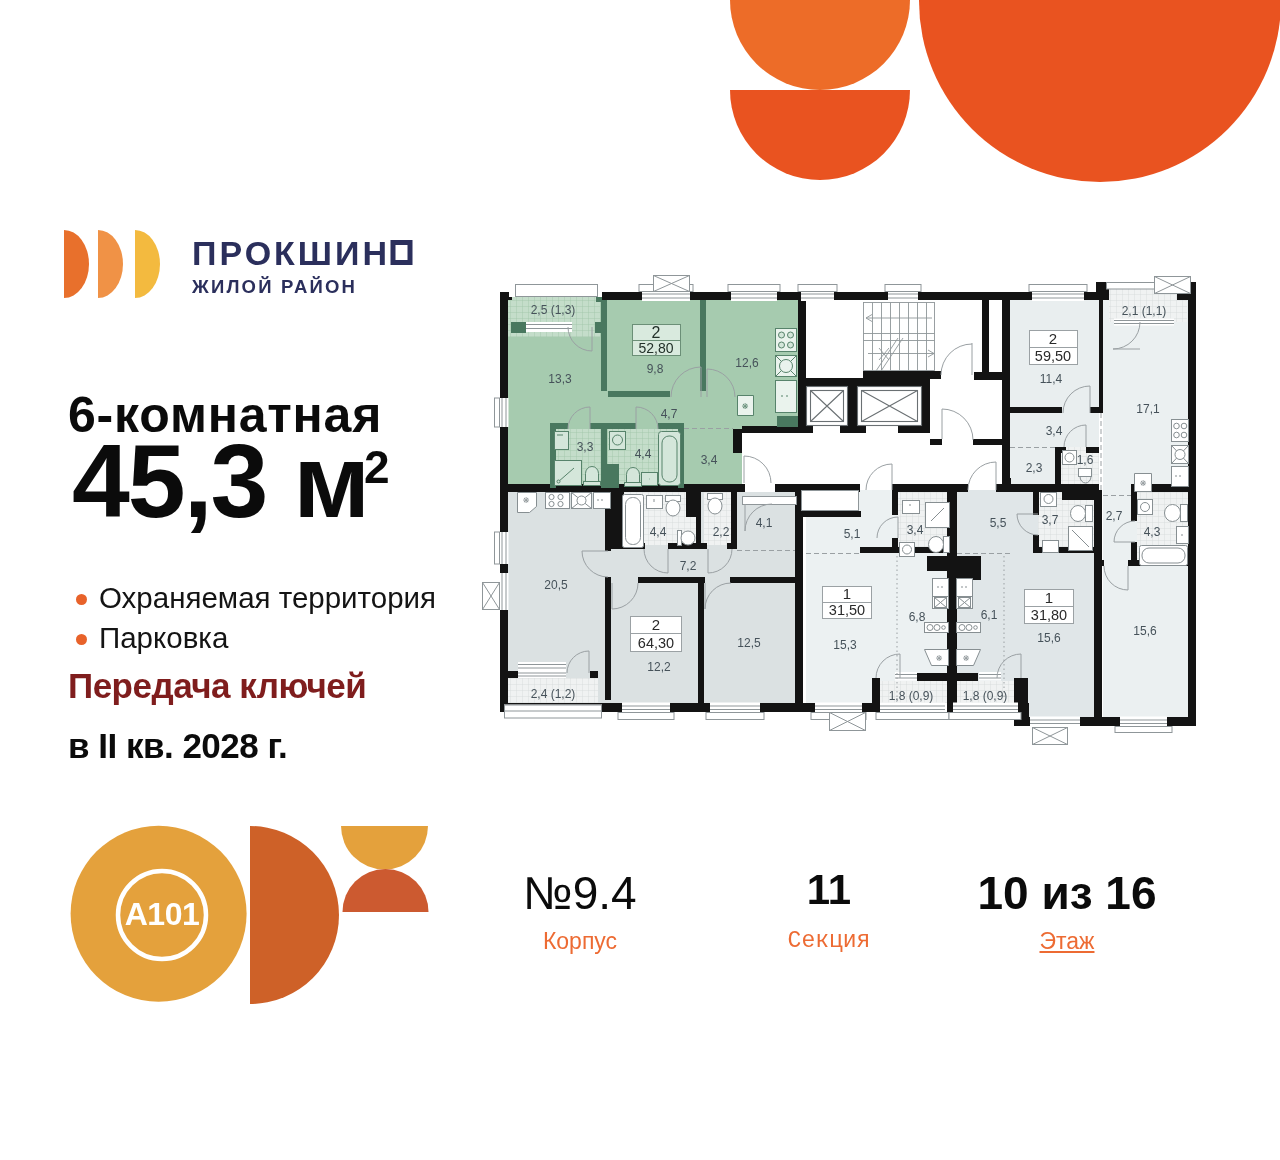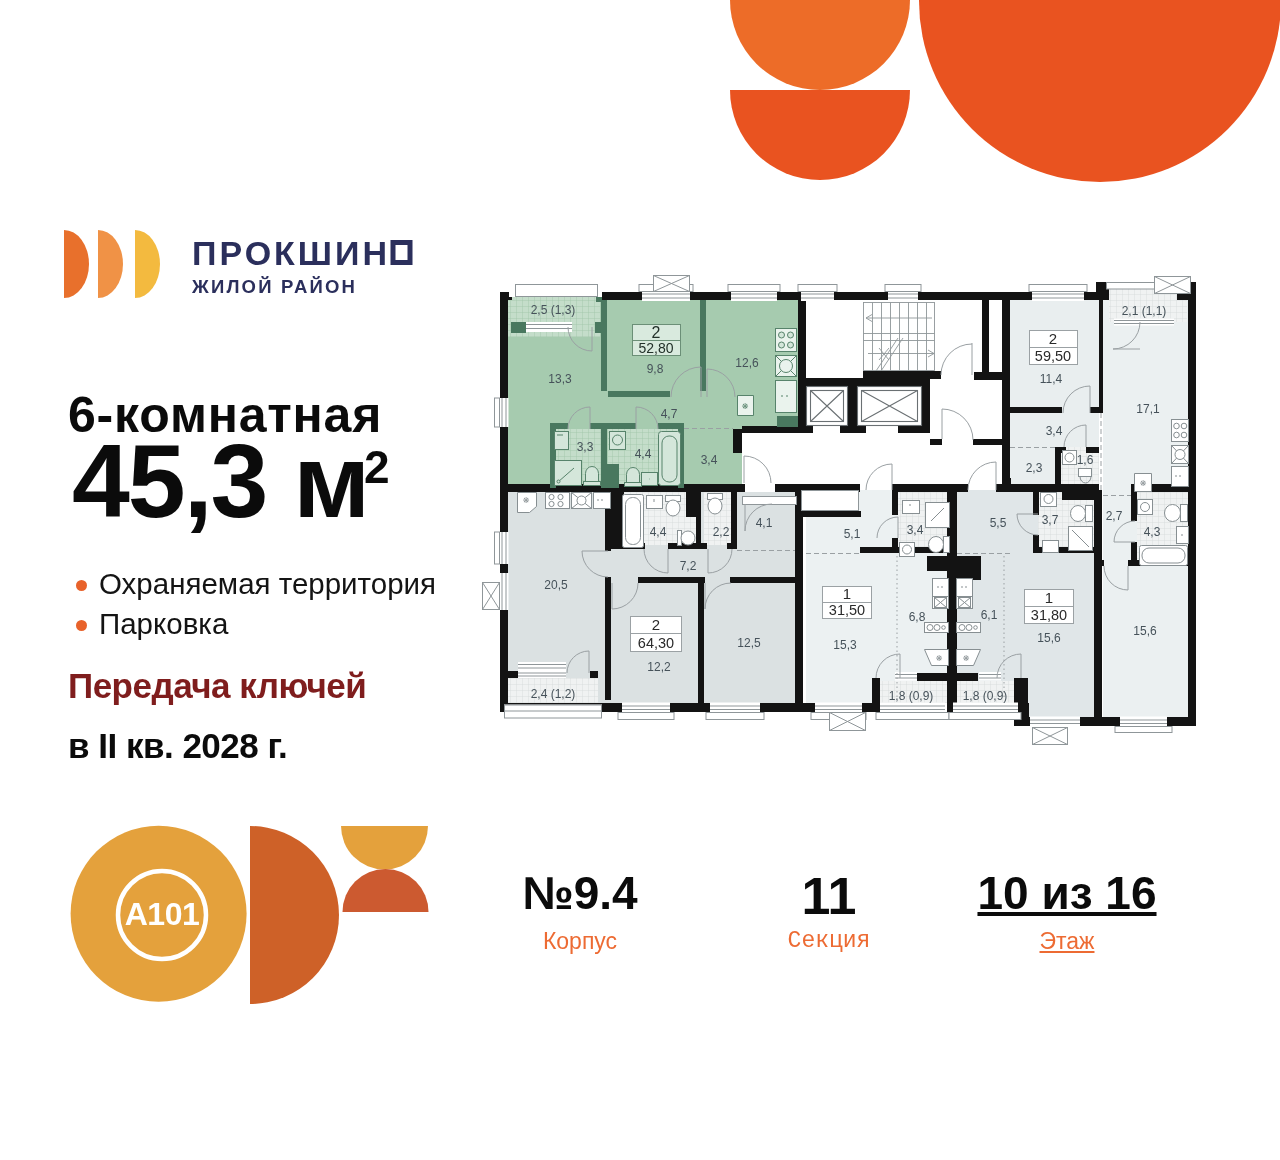--- a/index.html
+++ b/index.html
@@ -32,21 +32,21 @@
 
   <text x="192" y="93" font-size="18.5" font-weight="bold" letter-spacing="2.2" fill="#2B2F5C">ЖИЛОЙ РАЙОН</text>
 </svg>
 
 <div class="abs" style="left:68px;top:386px;font-size:50px;font-weight:bold;color:#0b0b0b;letter-spacing:0.8px;">6-комнатная</div>
 
 <div class="abs" style="left:72px;top:422px;font-size:104px;font-weight:bold;color:#0b0b0b;letter-spacing:-2px;">45,3 м</div>
 
 <div class="abs" style="left:364px;top:440px;font-size:46px;font-weight:bold;color:#0b0b0b;">2</div>
 
-<div class="abs" style="left:76px;top:564px;font-size:29.5px;color:#141414;line-height:40px;">
+<div class="abs" style="left:76px;top:578px;font-size:29.5px;color:#141414;line-height:40px;">
 
   <div><span style="display:inline-block;width:11px;height:11px;border-radius:50%;background:#E8622A;margin-right:12px;vertical-align:3px;"></span>Охраняемая территория</div>
 
   <div><span style="display:inline-block;width:11px;height:11px;border-radius:50%;background:#E8622A;margin-right:12px;vertical-align:3px;"></span>Парковка</div>
 
 </div>
 
 <div class="abs" style="left:68px;top:666px;font-size:35px;font-weight:bold;color:#7f1d1d;letter-spacing:-0.5px;">Передача ключей</div>
 
 <div class="abs" style="left:68px;top:726px;font-size:35px;font-weight:bold;color:#0b0b0b;letter-spacing:-0.5px;">в II кв. 2028 г.</div>
@@ -59,29 +59,29 @@
 
   <text x="162" y="925" font-size="32" font-weight="bold" fill="#fff" text-anchor="middle" letter-spacing="-0.5">A101</text>
 
   <path d="M250,826 L250,1004 A89,89 0 0 0 250,826 Z" fill="#CE6128"></path>
 
   <path d="M341,826 A43.5,43.5 0 0 0 428,826 Z" fill="#E4A13C"></path>
 
   <path d="M342.5,912 A43,43 0 0 1 428.5,912 Z" fill="#CC5A30"></path>
 </svg>
 
-<div class="abs" style="left:480px;top:866px;width:200px;text-align:center;font-size:46px;font-weight:bold;color:#0b0b0b;">№9.4</div>
+<div class="abs" style="left:480px;top:866px;width:200px;text-align:center;font-size:46px;font-weight:normal;color:#0b0b0b;">№9.4</div>
 
 <div class="abs" style="left:480px;top:928px;width:200px;text-align:center;font-size:23px;color:#ED6B33;">Корпус</div>
 
-<div class="abs" style="left:729px;top:866px;width:200px;text-align:center;font-size:52px;font-weight:bold;color:#0b0b0b;">11</div>
+<div class="abs" style="left:729px;top:866px;width:200px;text-align:center;font-size:42px;font-weight:bold;color:#0b0b0b;">11</div>
 
 <div class="abs" style="left:729px;top:928px;width:200px;text-align:center;font-size:23px;color:#ED6B33;font-family:Liberation Mono, monospace;">Секция</div>
 
-<div class="abs" style="left:967px;top:866px;width:200px;text-align:center;font-size:46px;font-weight:bold;color:#0b0b0b;text-decoration:underline;">10 из 16</div>
+<div class="abs" style="left:967px;top:866px;width:200px;text-align:center;font-size:46px;font-weight:bold;color:#0b0b0b;">10 из 16</div>
 
 <div class="abs" style="left:967px;top:928px;width:200px;text-align:center;font-size:23px;color:#ED6B33;text-decoration:underline;">Этаж</div>
 
 <svg id="plan" class="abs" style="left:0;top:0" width="1280" height="1160" viewBox="0 0 1280 1160" fill="none">
 <defs>
   <pattern id="ggrid" width="6" height="6" patternUnits="userSpaceOnUse">
     <rect width="6" height="6" fill="#C4DDCA"></rect>
     <path d="M0,0 H6 M0,0 V6" stroke="#9DC3A7" stroke-width="0.8"></path>
   </pattern>
   <pattern id="wgrid" width="6" height="6" patternUnits="userSpaceOnUse">

